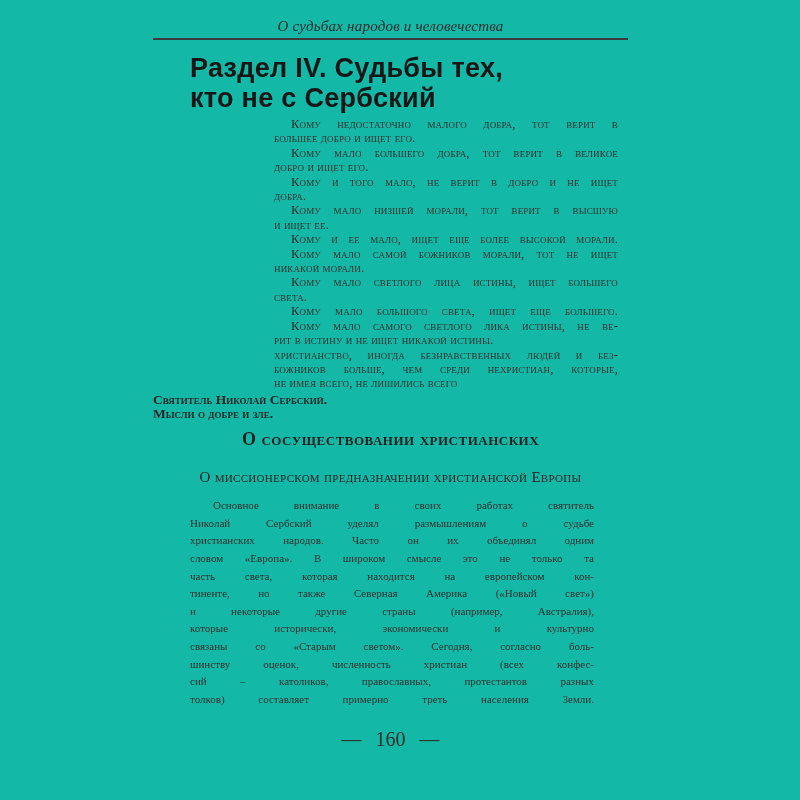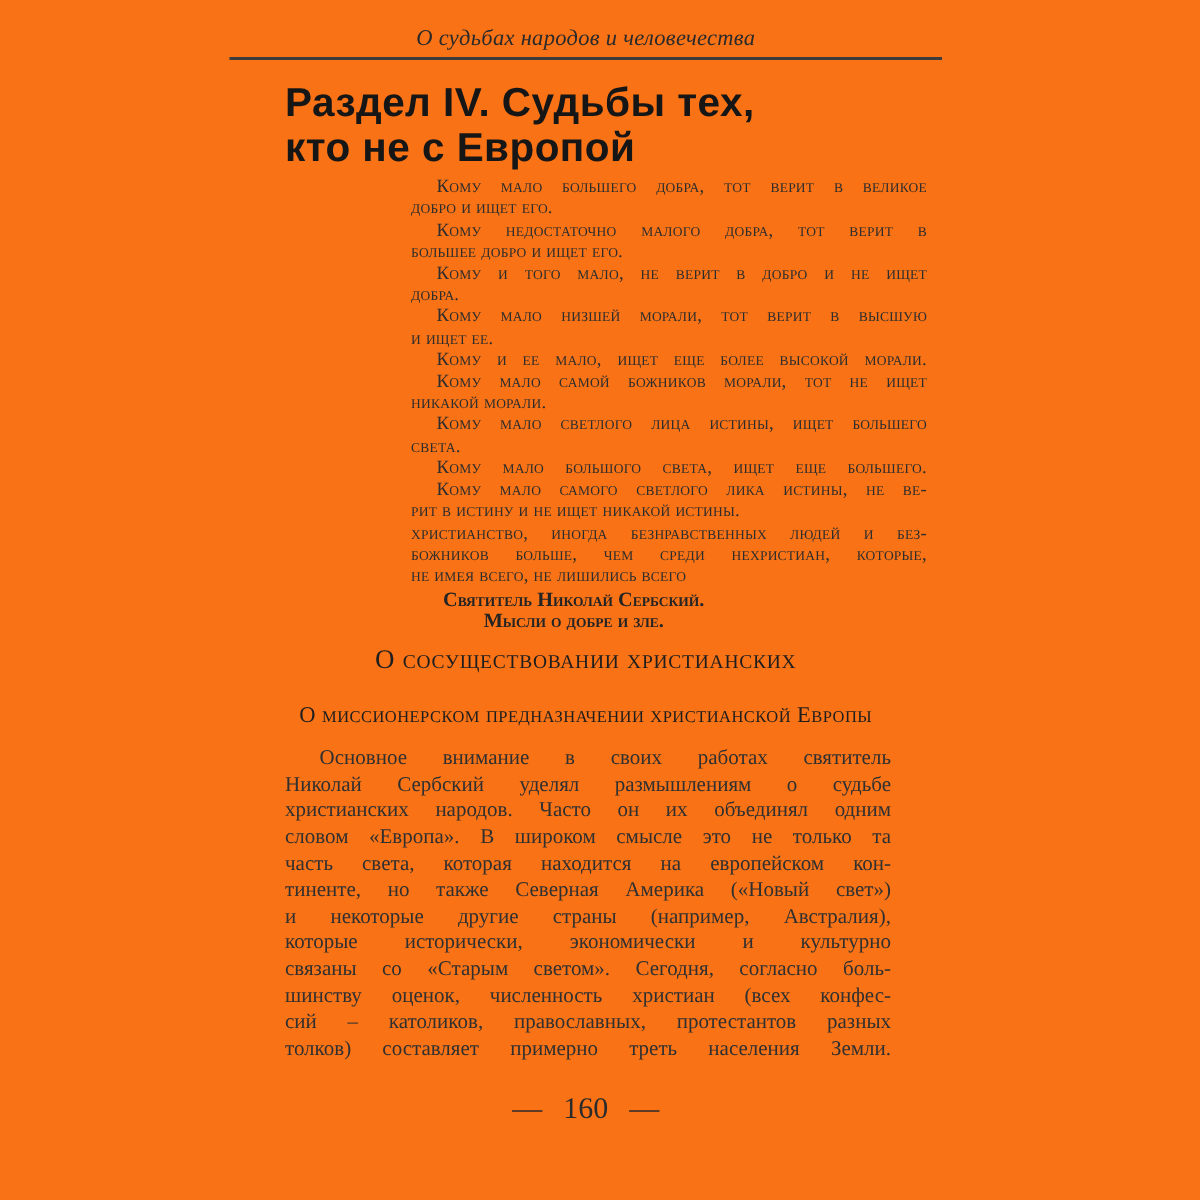--- a/index.html
+++ b/index.html
@@ -1,17 +1,17 @@
 <!DOCTYPE html>
 <html lang="ru"><head>
 <meta charset="utf-8">
 <style>
   html,body { margin:0; padding:0; background:#ffffff; }
   .page {
-    position:relative; width:800px; height:800px; background:#f97316;
+    position:relative; width:800px; height:800px; background:#14b8a6;
     font-family:"Liberation Serif","DejaVu Serif",serif; color:#2e2e2e;
     overflow:hidden;
   }
   .content { position:absolute; left:153px; top:18px; width:475px; }
 
   .running-head {
     text-align:center; font-style:italic; font-size:15px; line-height:16px;
     color:#2a2a2a; letter-spacing:0.2px;
   }
   .rule { margin-top:4px; height:2px; background:#3c3c3c; }
@@ -27,70 +27,70 @@
     margin:4px 10px 0 121px; 
     font-size:12.5px; line-height:14.4px; font-variant:small-caps;
     color:#2d2d2d; letter-spacing:0.15px;
   }
   .epigraph .line.first { text-indent:17px; }
 
   .line { text-align:justify; text-align-last:justify; white-space:normal; }
   .line.last { text-align-last:left; }
 
   .attribution {
-    margin:2px 16px 0 0; text-align:center; font-weight:bold;
+    margin:2px 16px 0 0; text-align:left; font-weight:bold;
     font-variant:small-caps; font-size:13.5px; line-height:14.5px; color:#242424;
   }
 
   .section-heading {
-    margin-top:8px; text-align:center; font-weight:normal;
+    margin-top:8px; text-align:center; font-weight:bold;
     font-variant:small-caps; font-size:18px; line-height:18.5px;
     color:#1e1e1e; letter-spacing:0.5px;
   }
 
   .sub-heading {
     margin-top:21px; text-align:center; font-weight:normal;
     font-variant:small-caps; font-size:15px; line-height:16px;
     color:#1e1e1e; letter-spacing:0.3px;
   }
 
   .body-paragraph {
     margin:12px 34px 0 37px; 
-    font-size:14px; line-height:17.6px; color:#303030;
+    font-size:11px; line-height:17.6px; color:#303030;
   }
   .body-paragraph .line.first { text-indent:23px; }
   .body-paragraph .line { text-align-last:justify; }
 
   .page-number {
     margin-top:20px; text-align:center; font-size:20px; color:#2b2b2b;
     word-spacing:9px;
   }
 </style>
 </head>
 <body>
 
 <div class="page">
   <div class="content">
 
     <div class="running-head">О судьбах народов и человечества</div>
     <div class="rule"></div>
 
     <div class="chapter-title">
       <div>Раздел IV. Судьбы тех,</div>
-      <div>кто не с Европой</div>
+      <div>кто не с Сербский</div>
     </div>
 
     <div class="epigraph">
         <div class="epi-para">
+          <div class="line first">Кому недостаточно малого добра, тот верит в</div>
+          <div class="line last">большее добро и ищет его.</div>
+        </div>
+        <div class="epi-para">
           <div class="line first">Кому мало большего добра, тот верит в великое</div>
           <div class="line last">добро и ищет его.</div>
-        </div>
-        <div class="epi-para">
-          <div class="line first">Кому недостаточно малого добра, тот верит в</div>
-          <div class="line last">большее добро и ищет его.</div>
         </div>
         <div class="epi-para">
           <div class="line first">Кому и того мало, не верит в добро и не ищет</div>
           <div class="line last">добра.</div>
         </div>
         <div class="epi-para">
           <div class="line first">Кому мало низшей морали, тот верит в высшую</div>
           <div class="line last">и ищет ее.</div>
         </div>
         <div class="epi-para">

